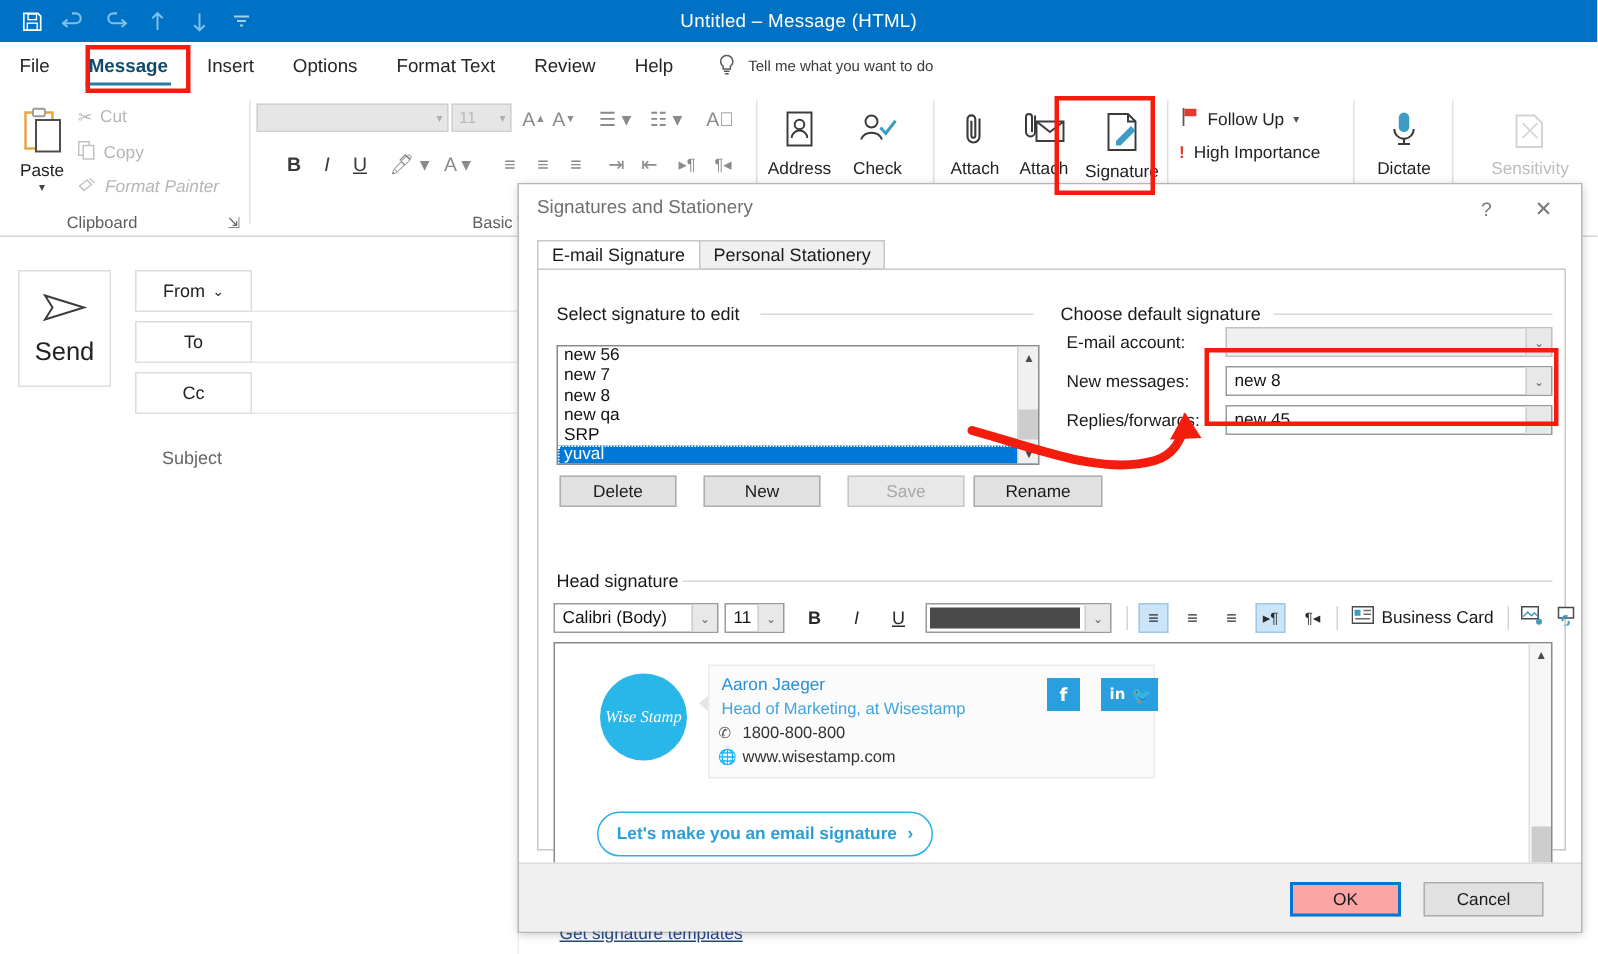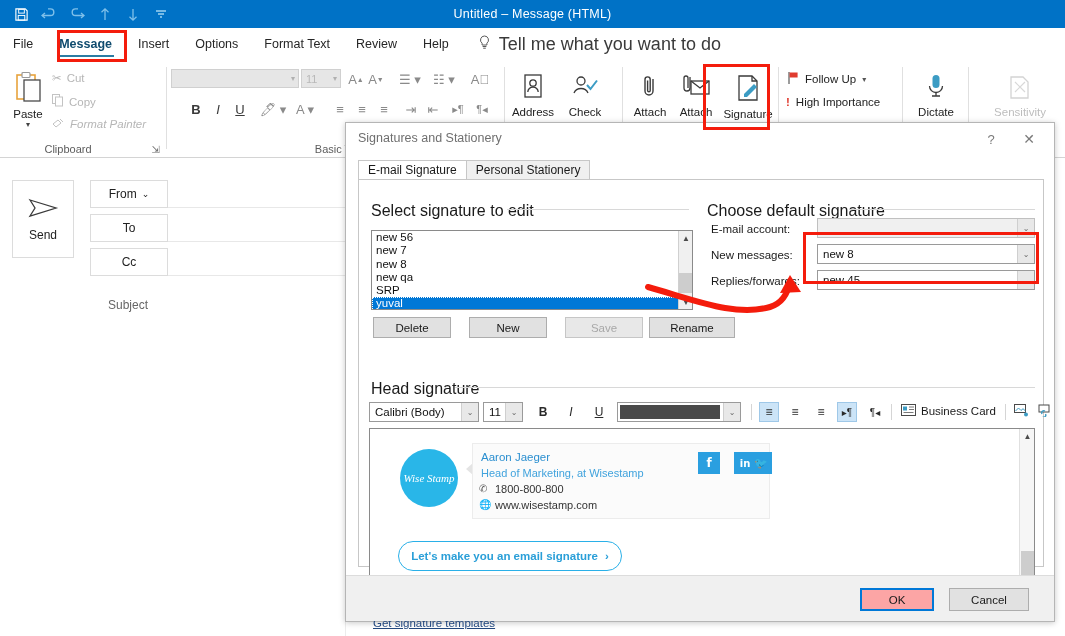--- a/index.html
+++ b/index.html
@@ -39,21 +39,21 @@
   .rb-tab {
     padding:0 13px; height:33px; line-height:33px;
     font-size:12.5px; color:#262626; position:relative; white-space:nowrap;
   }
   .rb-tab.active { color:#0f4b6e; font-weight:bold; }
   .rb-tab.active .tab-underline {
     position:absolute; left:11px; right:11px; bottom:4px; height:2.5px; background:#2b7ca3;
   }
   #tellme {
     display:flex; align-items:center; gap:8px; margin-left:16px;
-    color:#3a3a3a; font-size:18px;
+    color:#3a3a3a; font-size:10px;
   }
 
   
   #ribbon {
     position:absolute; left:0; top:61px; width:1065px; height:97px;
     background:#ffffff; border-bottom:1px solid #d4d4d4;
   }
   .rgroup { position:absolute; top:0; height:96px; }
   .rgroup .glabel {
     position:absolute; bottom:2px; left:0; width:100%;
@@ -113,21 +113,21 @@
     font-size:11.5px; color:#222;
   }
 
   
   #compose { position:absolute; left:0; top:158px; width:1065px; height:478px; background:#fff; }
   #send-btn {
     position:absolute; left:12px; top:22px; width:62px; height:78px;
     border:1px solid #dcdcdc; display:flex; flex-direction:column;
     align-items:center; justify-content:center; gap:6px; background:#fff;
   }
-  #send-btn .lbl { font-size:12px; color:#222; }
+  #send-btn .lbl { font-size:17px; color:#222; }
   .hdr-btn {
     position:absolute; left:90px; width:78px; height:28px;
     border:1px solid #dcdcdc; background:#fff;
     display:flex; align-items:center; justify-content:center; gap:5px;
     font-size:12px; color:#222;
   }
   #btn-from { top:22px; } #btn-to { top:56px; } #btn-cc { top:90px; }
   .hdr-line { position:absolute; left:168px; height:1px; background:#e8e8e8; }
   #line-from { top:49px; width:180px; }
   #line-to   { top:83px; width:180px; }
@@ -158,21 +158,21 @@
     background:#f0f0f0; margin-right:-1px;
   }
   .dtab.active { background:#ffffff; border-bottom-color:#ffffff; }
   #tab-rule { position:absolute; left:12px; top:56px; width:686px; height:1px; background:#c7c7c7; }
 
   #dlg-body {
     position:absolute; left:12px; top:57px; width:686px; height:387px;
     background:#fff; border:1px solid #c7c7c7; border-top:0;
   }
 
-  .group-cap { position:absolute; font-size:16px; color:#1a1a1a; background:#fff; padding-right:5px; }
+  .group-cap { position:absolute; font-size:12px; color:#1a1a1a; background:#fff; padding-right:5px; }
   .group-rule { position:absolute; height:1px; background:#d8d8d8; }
 
   #siglist {
     position:absolute; left:2px; top:50px; width:322px; height:80px;
     border:1px solid #8a8a8a; background:#fff; overflow:hidden;
   }
   .sigrow { height:13.3px; line-height:13.3px; padding-left:4px; font-size:11.5px; color:#111; }
   .sigrow.sel { background:#0078d7; color:#fff; outline:1px dotted #fff; outline-offset:-1px; }
   #siglist-sb {
     position:absolute; right:0; top:0; width:14px; height:100%;

